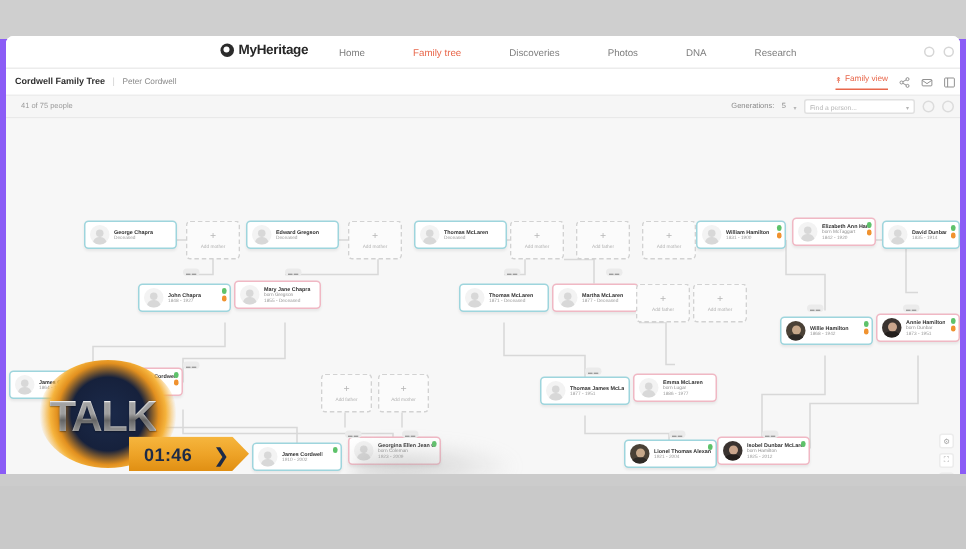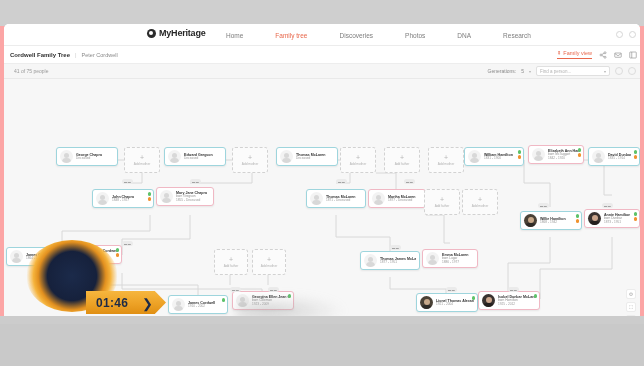--- a/index.html
+++ b/index.html
@@ -5,21 +5,21 @@
   * { box-sizing: border-box; margin: 0; padding: 0; }
   html, body {
     width: 644px; height: 366px;
     font-family: "Liberation Sans", sans-serif;
     background: #c9c9c9;
     overflow: hidden;
   }
   #screen {
     position: relative;
     width: 644px; height: 324px;
-    background: #fca5a5;
+    background: #8b5cf6;
     overflow: hidden;
   }
   
   .frame-top { position:absolute; left:0; top:0; width:644px; height:26px; background:#cfcfcf; }
   .frame-bottom { position:absolute; left:0; bottom:0; width:644px; height:8px; background:#cccccc; }
   .browser {
     position: absolute;
     left: 4px; top: 24px; width: 636px; height: 334px;
     background: #ffffff;
     border-radius: 5px;
@@ -559,19 +559,20 @@
           <div class="zoom-b top">+</div>
           <div class="zoom-b">−</div>
         </div>
       </div>
     </div>
   </div>
 
   <div class="bug">
     <div class="bug-glow"></div>
     <div class="bug-bar"></div>
+    <div class="bug-talk">TALK</div>
     <div class="bug-time">01:46</div>
     <div class="bug-chev">❯</div>
   </div>
   <div class="blur-blob"></div>
 
   <div class="frame-bottom"></div>
 </div>
 
 </body></html>

